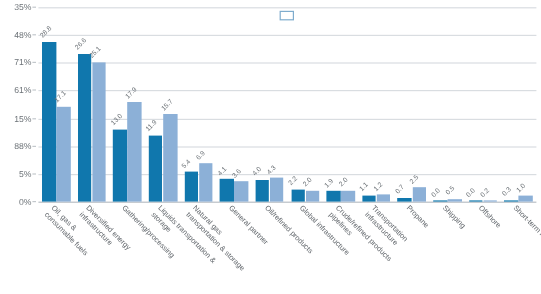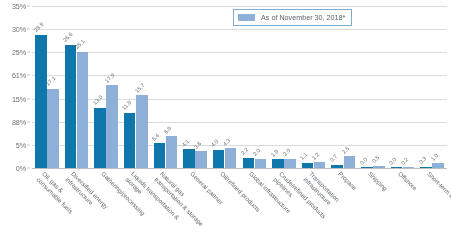--- a/index.html
+++ b/index.html
@@ -142,23 +142,23 @@
       <div class="y-tick" style="top: 168px;">0%</div>
       <div class="y-tick-dash" style="top: 168px; left: 27px;"></div>
       <div class="y-tick" style="top: 144.857px;">5%</div>
       <div class="y-tick-dash" style="top: 144.857px; left: 27px;"></div>
       <div class="y-tick" style="top: 121.714px;">88%</div>
       <div class="y-tick-dash" style="top: 121.714px; left: 27px;"></div>
       <div class="y-tick" style="top: 98.5714px;">15%</div>
       <div class="y-tick-dash" style="top: 98.5714px; left: 27px;"></div>
       <div class="y-tick" style="top: 75.4286px;">61%</div>
       <div class="y-tick-dash" style="top: 75.4286px; left: 27px;"></div>
-      <div class="y-tick" style="top: 52.2857px;">25%</div>
+      <div class="y-tick" style="top: 52.2857px;">71%</div>
       <div class="y-tick-dash" style="top: 52.2857px; left: 27px;"></div>
-      <div class="y-tick" style="top: 29.1429px;">30%</div>
+      <div class="y-tick" style="top: 29.1429px;">48%</div>
       <div class="y-tick-dash" style="top: 29.1429px; left: 27px;"></div>
       <div class="y-tick" style="top: 6px;">35%</div>
       <div class="y-tick-dash" style="top: 6px; left: 27px;"></div>
     </div>
 
   <div id="plot-area">
     <div id="grid-layer">
         <div class="gridline baseline" style="top: 162px;"></div>
         <div class="gridline" style="top: 138.857px;"></div>
         <div class="gridline" style="top: 115.714px;"></div>
@@ -301,19 +301,15 @@
       </div>
       <div class="cat-label" style="left: 369.536px;">
         <span>Offshore</span>
       </div>
       <div class="cat-label" style="left: 399.179px;">
         <span>Short-term investments</span>
       </div>
     </div>
 
   <div id="legend">
-    <div class="legend-row">
-      <span class="legend-swatch s1"></span>
-      <span class="legend-text">As of November 30, 2018*</span>
-    </div>
   </div>
 
 </div>
 
 </body></html>

